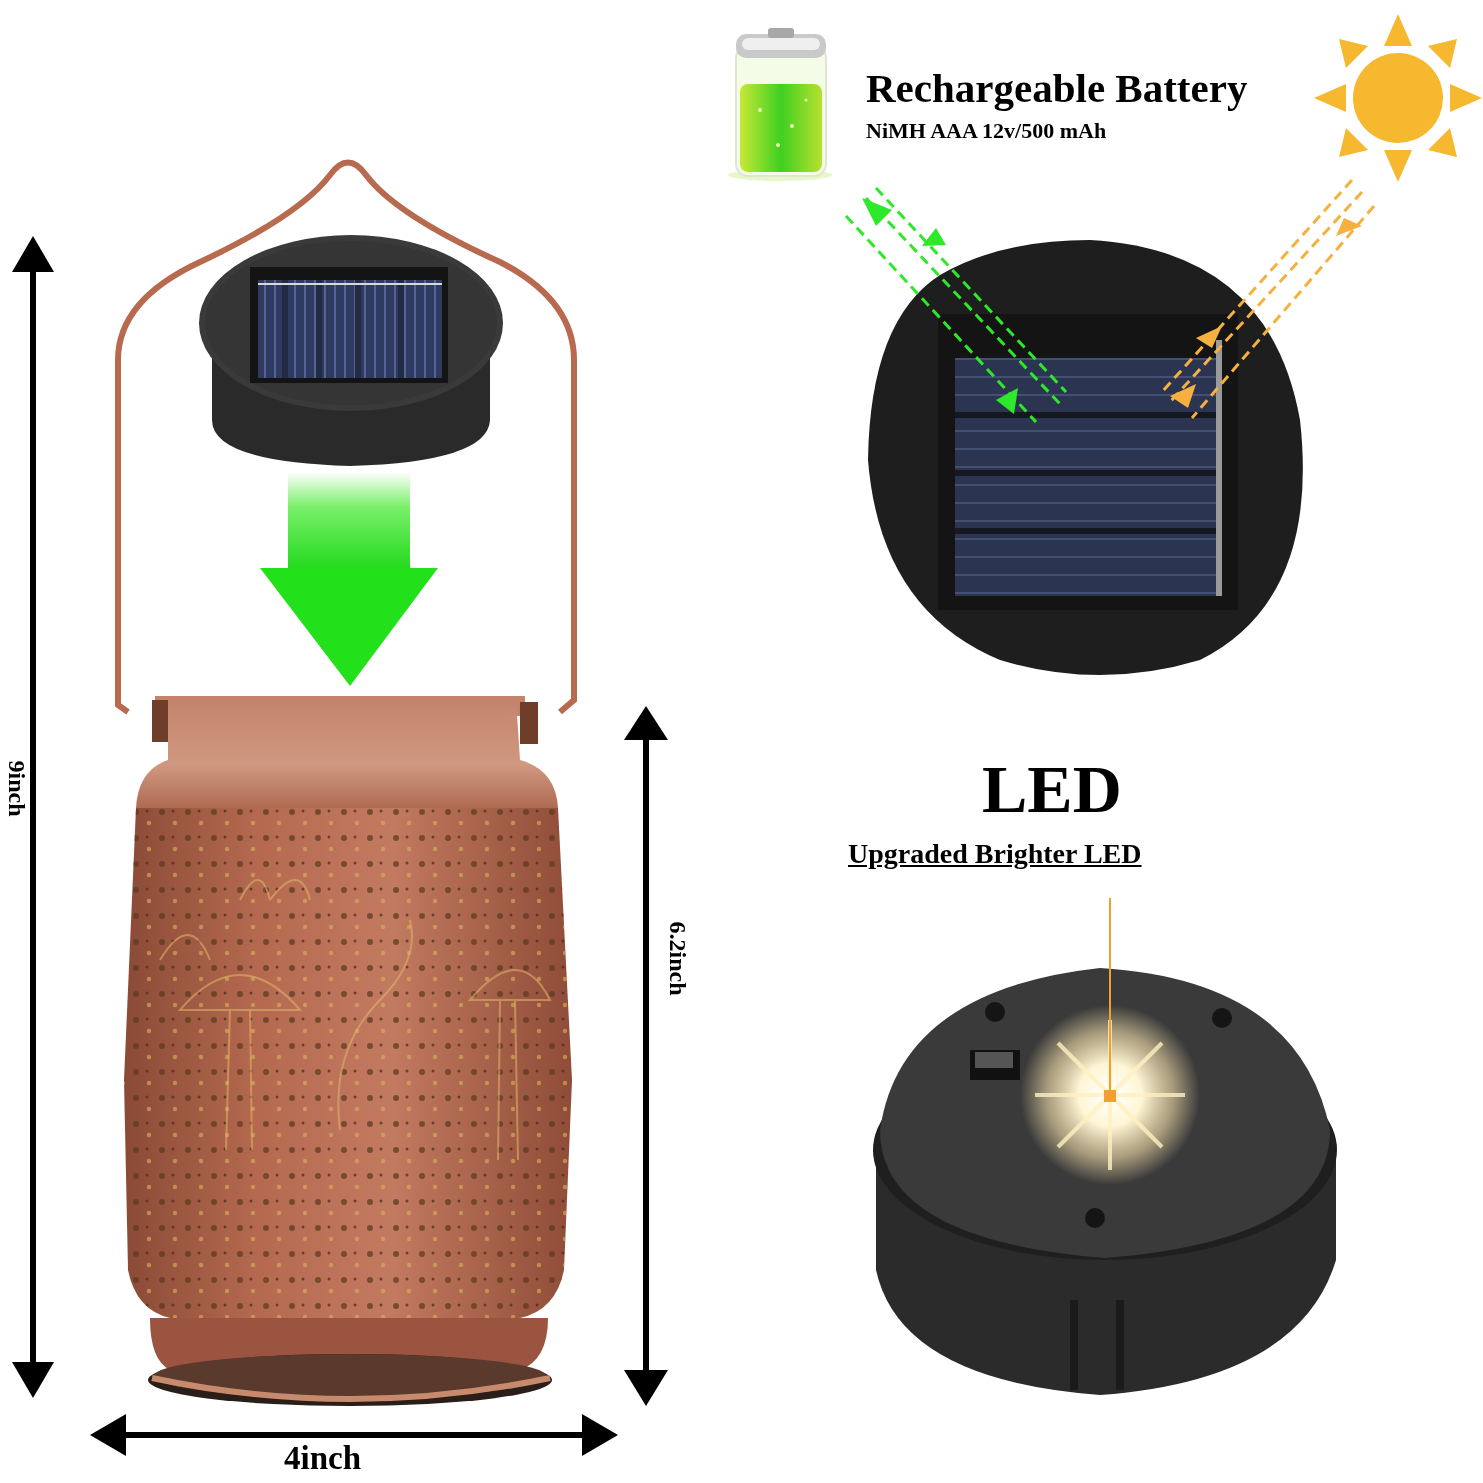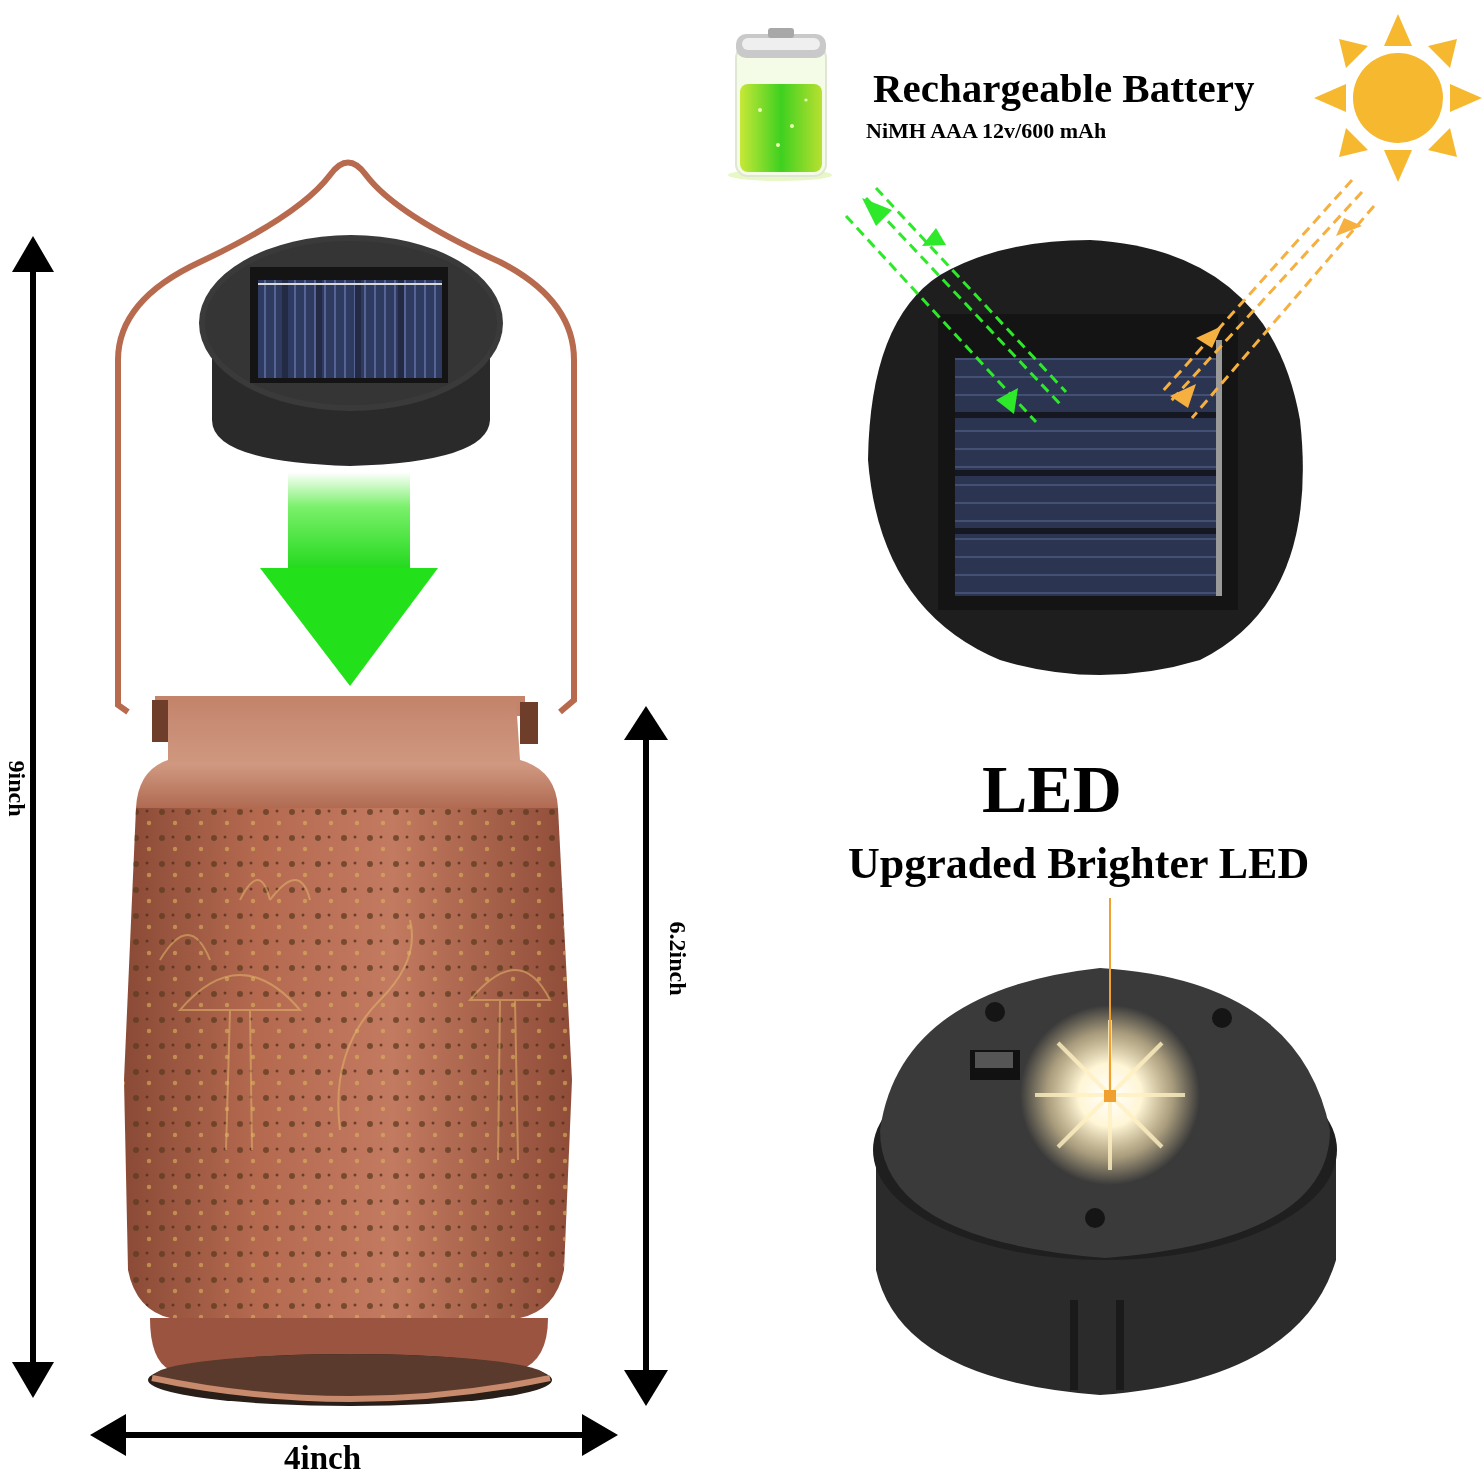--- a/index.html
+++ b/index.html
@@ -1,23 +1,23 @@
 <!DOCTYPE html>
 <html><head>
 <meta charset="utf-8">
 <style>
   html, body { margin: 0; padding: 0; background: #ffffff; }
   body { width: 1483px; height: 1483px; position: relative; overflow: hidden;
          font-family: "Liberation Serif", "DejaVu Serif", serif; color: #000; }
   svg.layer { position: absolute; left: 0; top: 0; width: 1483px; height: 1483px; }
   .txt { position: absolute; font-weight: bold; white-space: nowrap; }
-  .title-battery { left: 866px; top: 64px; font-size: 41px; margin-left: 7px; }
+  .title-battery { left: 866px; top: 64px; font-size: 41px; }
   .sub-battery { left: 866px; top: 118px; font-size: 22px; }
   .title-led { left: 982px; top: 750px; font-size: 68px; }
-  .sub-led { left: 848px; top: 838px; font-size: 44px; }
+  .sub-led { left: 848px; top: 838px; font-size: 28px; text-decoration: underline; }
   .dim-9 { left: -12px; top: 775px; font-size: 24px; transform: rotate(90deg); transform-origin: center; }
   .dim-62 { left: 640px; top: 945px; font-size: 24px; transform: rotate(90deg); transform-origin: center; }
   .dim-4 { left: 284px; top: 1440px; font-size: 33px; }
 </style>
 </head>
 <body>
 
 <svg class="layer" viewBox="0 0 1483 1483">
   <defs>
     <linearGradient id="greenArrow" x1="0" y1="0" x2="0" y2="1">
@@ -199,18 +199,18 @@
       <line x1="1035" y1="1095" x2="1185" y2="1095"></line>
       <line x1="1058" y1="1043" x2="1162" y2="1147"></line>
       <line x1="1162" y1="1043" x2="1058" y2="1147"></line>
     </g>
     <line x1="1110" y1="898" x2="1110" y2="1092" stroke="#f0a030" stroke-width="2"></line>
     <rect x="1104" y="1090" width="12" height="12" fill="#f0a030"></rect>
   </g>
 </svg>
 
 <div class="txt title-battery">Rechargeable Battery</div>
-<div class="txt sub-battery">NiMH AAA 12v/600 mAh</div>
+<div class="txt sub-battery">NiMH AAA 12v/500 mAh</div>
 <div class="txt title-led">LED</div>
 <div class="txt sub-led">Upgraded Brighter LED</div>
 <div class="txt dim-9">9inch</div>
 <div class="txt dim-62">6.2inch</div>
 <div class="txt dim-4">4inch</div>
 
 </body></html>

